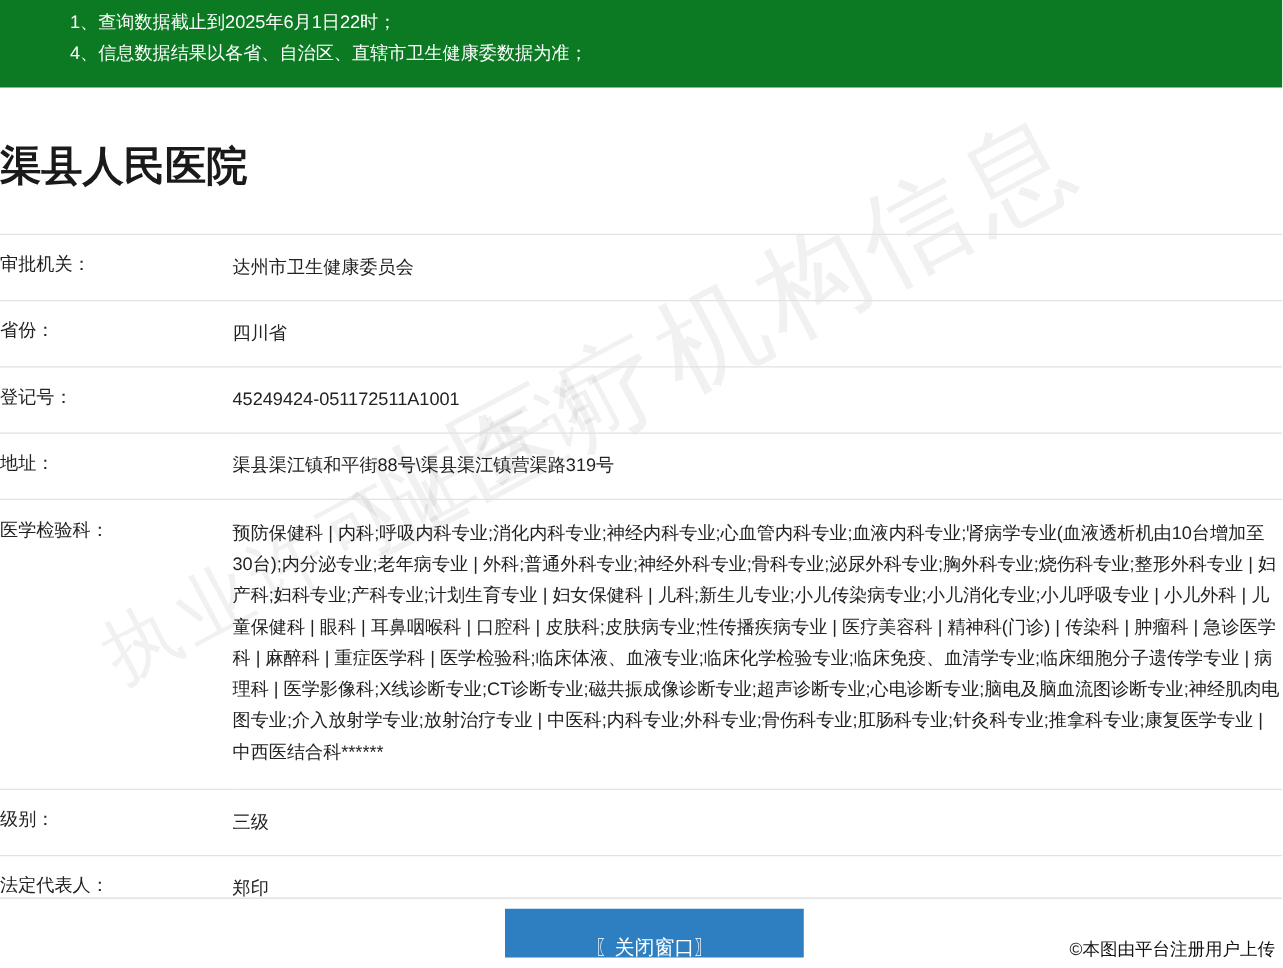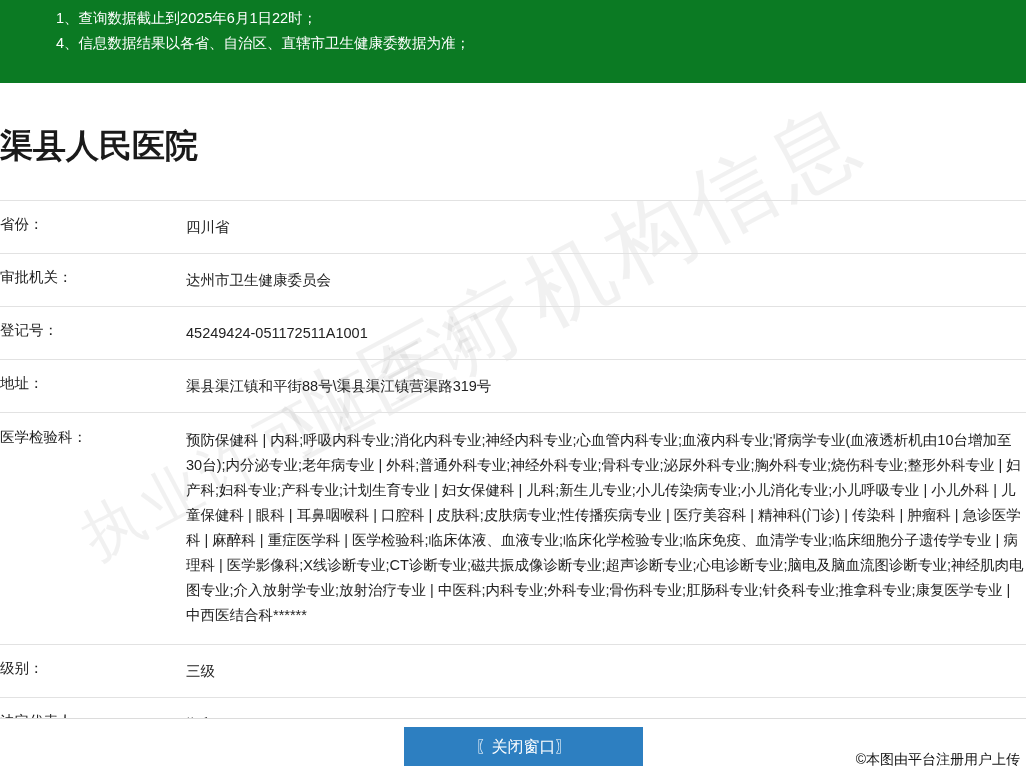--- a/index.html
+++ b/index.html
@@ -16,21 +16,21 @@
     height: 774px;
     overflow: hidden;
     background: #fff;
   }
 
   
   .notice {
     background: #0b7a23;
     color: #ffffff;
     padding: 6px 0 8px 0;
-    height: 83px;
+    height: 70px;
   }
   .notice-line {
     font-size: 14.5px;
     line-height: 25px;
     padding-left: 56px;
     color: #ffffff;
     white-space: nowrap;
   }
 
   
@@ -114,21 +114,21 @@
     width: 239px;
     height: 39px;
     background: #2d7fc1;
     color: #fff;
     border: none;
     font-size: 16px;
     font-family: "Liberation Sans", sans-serif;
     cursor: pointer;
     line-height: 39px;
     text-align: center;
-    padding: 0;
+    padding: 12px;
   }
   .footer-note {
     position: absolute;
     right: 4px;
     bottom: 4px;
     font-size: 14px;
     color: #111;
     background: rgba(255,255,255,0.85);
     padding: 1px 2px;
   }
@@ -146,26 +146,26 @@
   <div class="content">
 
     <div class="watermark">业医疗机构信息</div>
     <div class="watermark w2">执业许可证查询</div>
 
     <div class="title">渠县人民医院</div>
 
     <table class="info">
       <tbody>
           <tr>
+        <td class="label">审批机关：</td>
+        <td class="value">达州市卫生健康委员会</td>
+      </tr>
+      <tr>
         <td class="label">省份：</td>
         <td class="value">四川省</td>
-      </tr>
-      <tr>
-        <td class="label">审批机关：</td>
-        <td class="value">达州市卫生健康委员会</td>
       </tr>
       <tr>
         <td class="label">登记号：</td>
         <td class="value">45249424-051172511A1001</td>
       </tr>
       <tr>
         <td class="label">地址：</td>
         <td class="value">渠县渠江镇和平街88号\渠县渠江镇营渠路319号</td>
       </tr>
       <tr class="row-dept">

